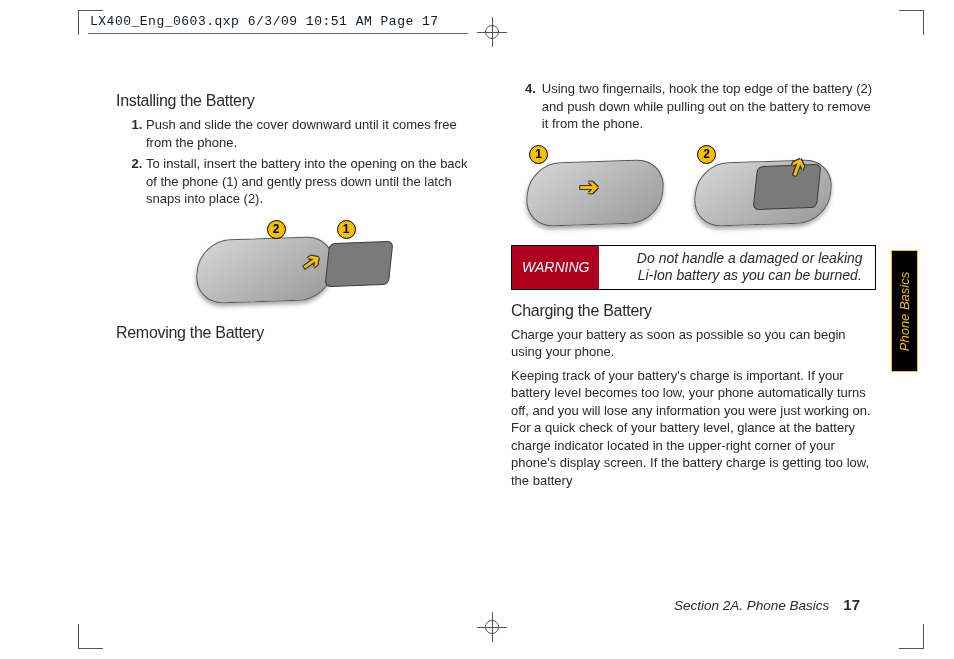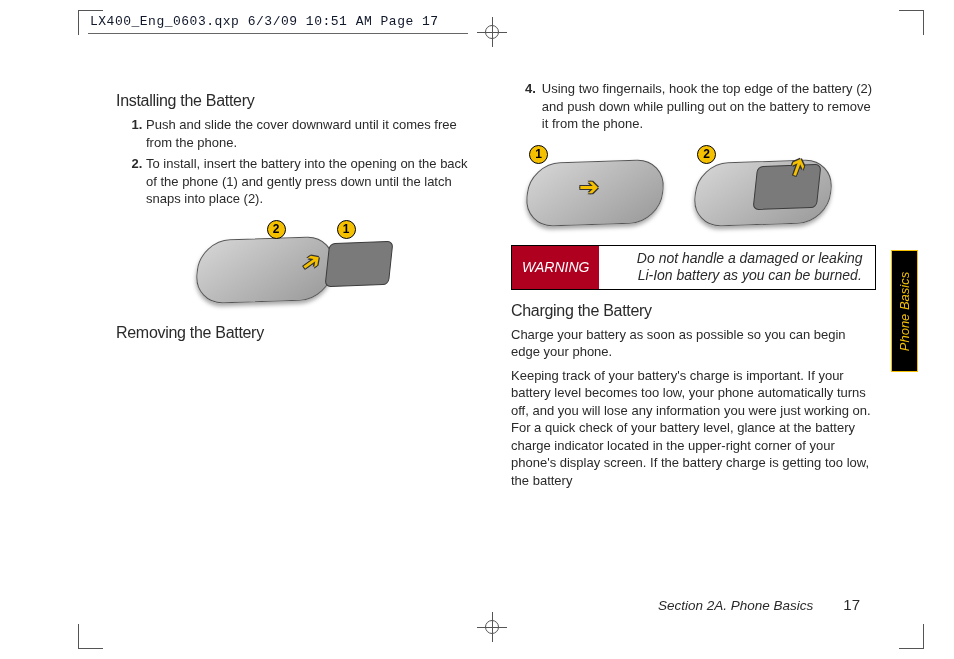--- a/index.html
+++ b/index.html
@@ -204,27 +204,27 @@
   }
 
   .footer {
     position: absolute;
     bottom: 46px;
     left: 116px;
     width: 744px;
     display: flex;
     justify-content: flex-end;
     align-items: baseline;
-    gap: 30px;
+    gap: 14px;
     font-style: italic;
     font-size: 13.5px;
   }
   .footer .page-no {
     font-style: normal;
-    font-weight: 400;
+    font-weight: 700;
     font-size: 15px;
   }
 </style>
 </head>
 <body>
 
 <div class="crop-frame">
   <div class="crop-corner cc-tl"></div>
   <div class="crop-corner cc-tr"></div>
   <div class="crop-corner cc-bl"></div>
@@ -284,21 +284,21 @@
         <span class="arrow" style="top:10px; left:100px; transform:rotate(-70deg);">➔</span>
       </div>
     </div>
 
     <div class="warning-box">
       <div class="warning-label">WARNING</div>
       <div class="warning-text">Do not handle a damaged or leaking Li-Ion battery as you can be burned.</div>
     </div>
 
     <h2 class="section">Charging the Battery</h2>
-    <p class="body">Charge your battery as soon as possible so you can begin edge your phone.</p>
+    <p class="body">Charge your battery as soon as possible so you can begin using your phone.</p>
     <p class="body">Keeping track of your battery's charge is important. If your battery level becomes too low, your phone automatically turns off, and you will lose any information you were just working on. For a quick check of your battery level, glance at the battery charge indicator located in the upper-right corner of your phone's display screen. If the battery charge is getting too low, the battery</p>
 
   </div>
 
 </div>
 
 <div class="side-tab">
   <span>Phone Basics</span>
 </div>
 

